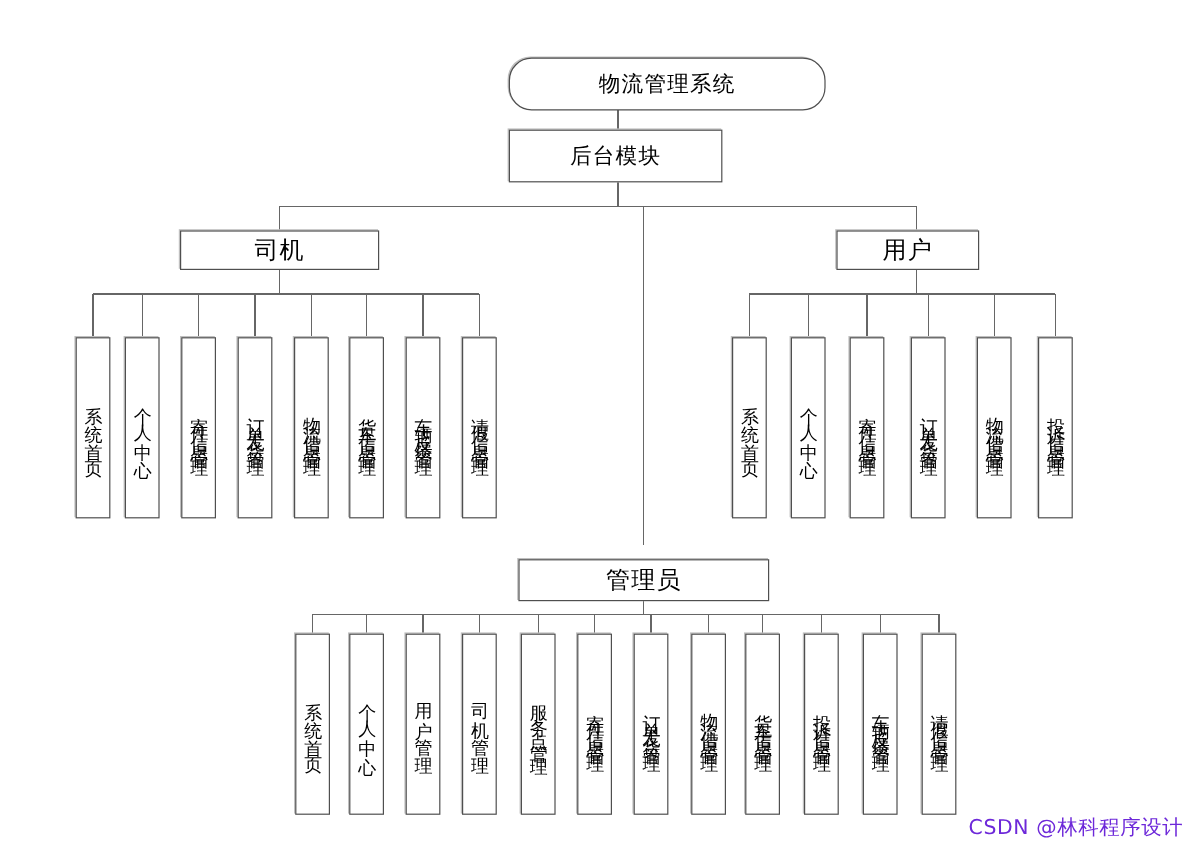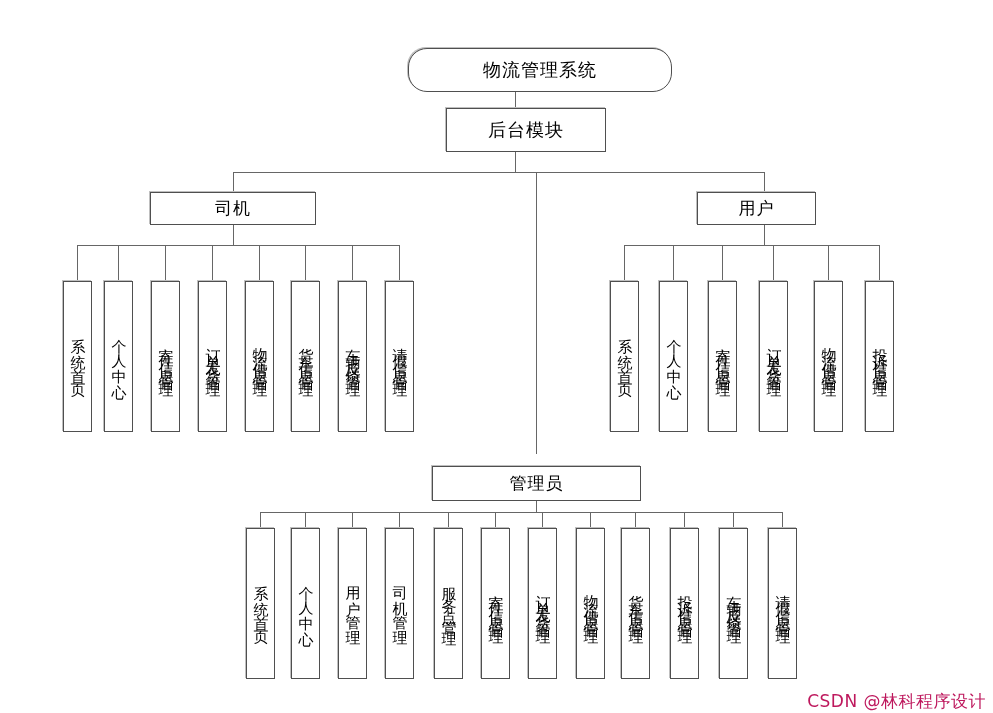--- a/index.html
+++ b/index.html
@@ -11,21 +11,21 @@
     color:#000000;
     overflow:hidden;
   }
   .connectors{position:absolute;left:0;top:0;width:993px;height:713px;}
   .hnode{
     position:absolute;
     box-sizing:border-box;
     border:1px solid #4f4f4f;
     background:#ffffff;
     display:flex;align-items:center;justify-content:center;
-    font-size:17px;letter-spacing:1px;
+    font-size:20px;letter-spacing:1px;
     box-shadow:-1px -1px 0 #bfbfbf;
     z-index:2;
   }
   .hnode.big{font-size:18px;}
   .vnode{
     position:absolute;
     box-sizing:border-box;
     width:29px;height:151px;
     border:1px solid #4f4f4f;
     background:#ffffff;
@@ -38,23 +38,23 @@
     text-orientation:upright;
     font-size:15px;
     line-height:1;
     letter-spacing:7px;
     white-space:nowrap;
   }
   .vnode.sp4 span{letter-spacing:15px;}
   .vnode.sp5 span{letter-spacing:11px;}
   .watermark{
     position:absolute;
-    right:7px;bottom:0;
+    right:7px;bottom:12px;
     font-size:17px;
-    color:#be185d;
+    color:#6d28d9;
     letter-spacing:0.5px;
     z-index:3;
   }
 </style>
 </head>
 <body>
 
 <div class="canvas">
 
   <svg class="connectors" width="993" height="713" viewBox="0 0 993 713" shape-rendering="crispEdges">
@@ -73,24 +73,24 @@
       M624.5 245 H879.5
       M624.5 245 V281 M673.5 245 V281 M722.5 245 V281
       M773.5 245 V281 M828.5 245 V281 M879.5 245 V281
       M536.5 489 V512
       M260.5 512 H782.5
       M260.5 512 V528 M305.5 512 V528 M352.5 512 V528 M399.5 512 V528
       M448.5 512 V528 M495.5 512 V528 M542.5 512 V528 M590.5 512 V528
       M635.5 512 V528 M684.5 512 V528 M733.5 512 V528 M782.5 512 V528"></path>
   </svg>
 
-  <div class="hnode big" style="left:408px;top:48px;width:264px;height:44px;border-radius:19px;">
+  <div class="hnode big" style="left:424px;top:48px;width:264px;height:44px;border-radius:19px;">
     <span>物流管理系统</span>
   </div>
-  <div class="hnode big" style="left:446px;top:108px;width:160px;height:44px;">
+  <div class="hnode big" style="left:424px;top:108px;width:178px;height:44px;">
     <span>后台模块</span>
   </div>
 
   <div class="hnode" style="left:150px;top:192px;width:166px;height:33px;">
     <span>司机</span>
   </div>
   <div class="hnode" style="left:697px;top:192px;width:119px;height:33px;">
     <span>用户</span>
   </div>
   <div class="hnode" style="left:432px;top:454px;width:209px;height:35px;margin-top:12px;">

